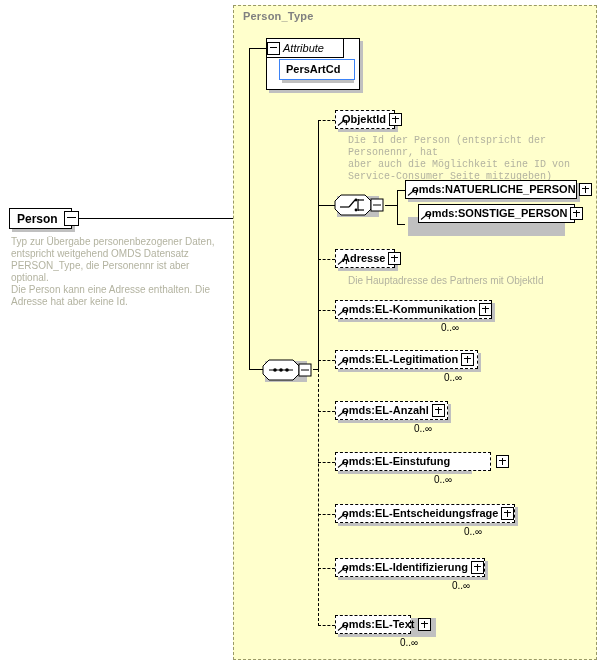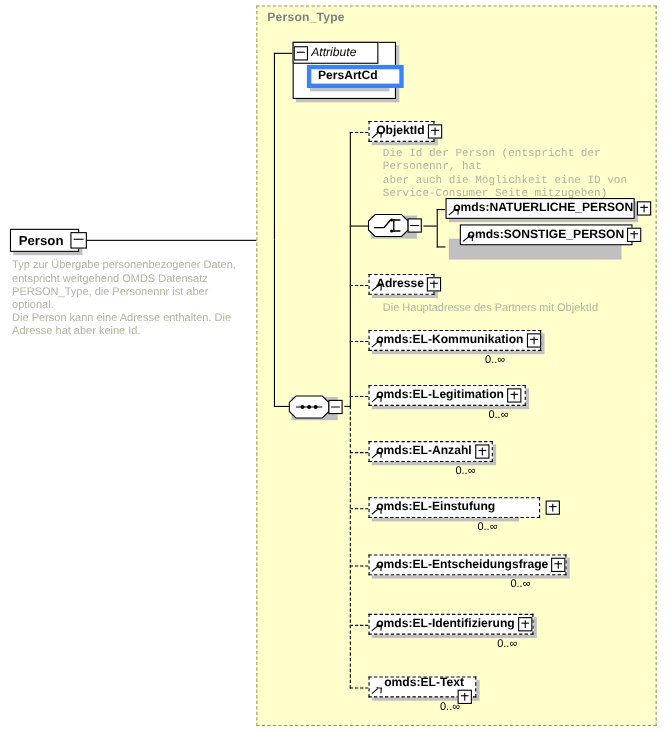--- a/index.html
+++ b/index.html
@@ -108,21 +108,21 @@
   <div class="h-line" style="left:249px;top:369px;width:15px;"></div>
 
   <div class="attr-shadow"></div>
   <div class="attr-box"></div>
   <div class="attr-tab">
     <span class="pm"></span>
     <span class="label">Attribute</span>
   </div>
 
   <div style="position:absolute;left:282px;top:62px;width:72px;height:21px;background:#c0c0c0;z-index:1;"></div>
-  <div style="position:absolute;left:279px;top:59px;width:88px;height:21px;border:4px solid #3b82f6;background:#fff;box-sizing:border-box;display:flex;align-items:center;z-index:2;">
+  <div style="position:absolute;left:279px;top:59px;width:76px;height:21px;border:1px solid #3b82f6;background:#fff;box-sizing:border-box;display:flex;align-items:center;z-index:2;">
     <span class="node-label">PersArtCd</span>
   </div>
 
   <div class="comp" style="left:262px;top:358px;width:52px;height:24px;">
     <div class="comp-shadow" style="left:3px;top:3px;width:42px;height:21px;"></div>
     <svg width="52" height="24" viewBox="0 0 52 24">
       <polygon points="7,2 31,2 37,8 37,16 31,22 7,22 1,16 1,8" fill="#ffffff" stroke="#000000" stroke-width="1"></polygon>
       <line x1="7" y1="12" x2="31" y2="12" stroke="#000" stroke-width="1"></line>
       <circle cx="13" cy="12" r="1.8" fill="#000"></circle>
       <circle cx="19" cy="12" r="1.8" fill="#000"></circle>
@@ -241,20 +241,20 @@
   <div style="position:absolute;left:338px;top:561px;width:150px;height:19px;background:#c0c0c0;z-index:1;"></div>
   <div class="node dashed" style="left:335px;top:558px;width:150px;z-index:2;">
     <span class="node-label">omds:EL-Identifizierung</span>
     <span class="pm plus" style="margin-left:auto;"></span>
     <span class="refarrow"></span>
   </div>
   <div class="card" style="left:452px;top:580px;">0..∞</div>
 
   <div class="h-line dash" style="left:318px;top:625px;width:17px;"></div>
   <div style="position:absolute;left:338px;top:618px;width:98px;height:19px;background:#c0c0c0;z-index:1;"></div>
-  <div class="node dashed" style="left:335px;top:615px;width:98px;z-index:2;flex-direction:column;">
+  <div class="node dashed" style="left:335px;top:615px;width:76px;z-index:2;">
     <span class="node-label">omds:EL-Text</span>
     <span class="pm plus" style="margin-left:auto;"></span>
     <span class="refarrow"></span>
   </div>
   <div class="card" style="left:400px;top:637px;">0..∞</div>
 
 </div>
 
 </body></html>

